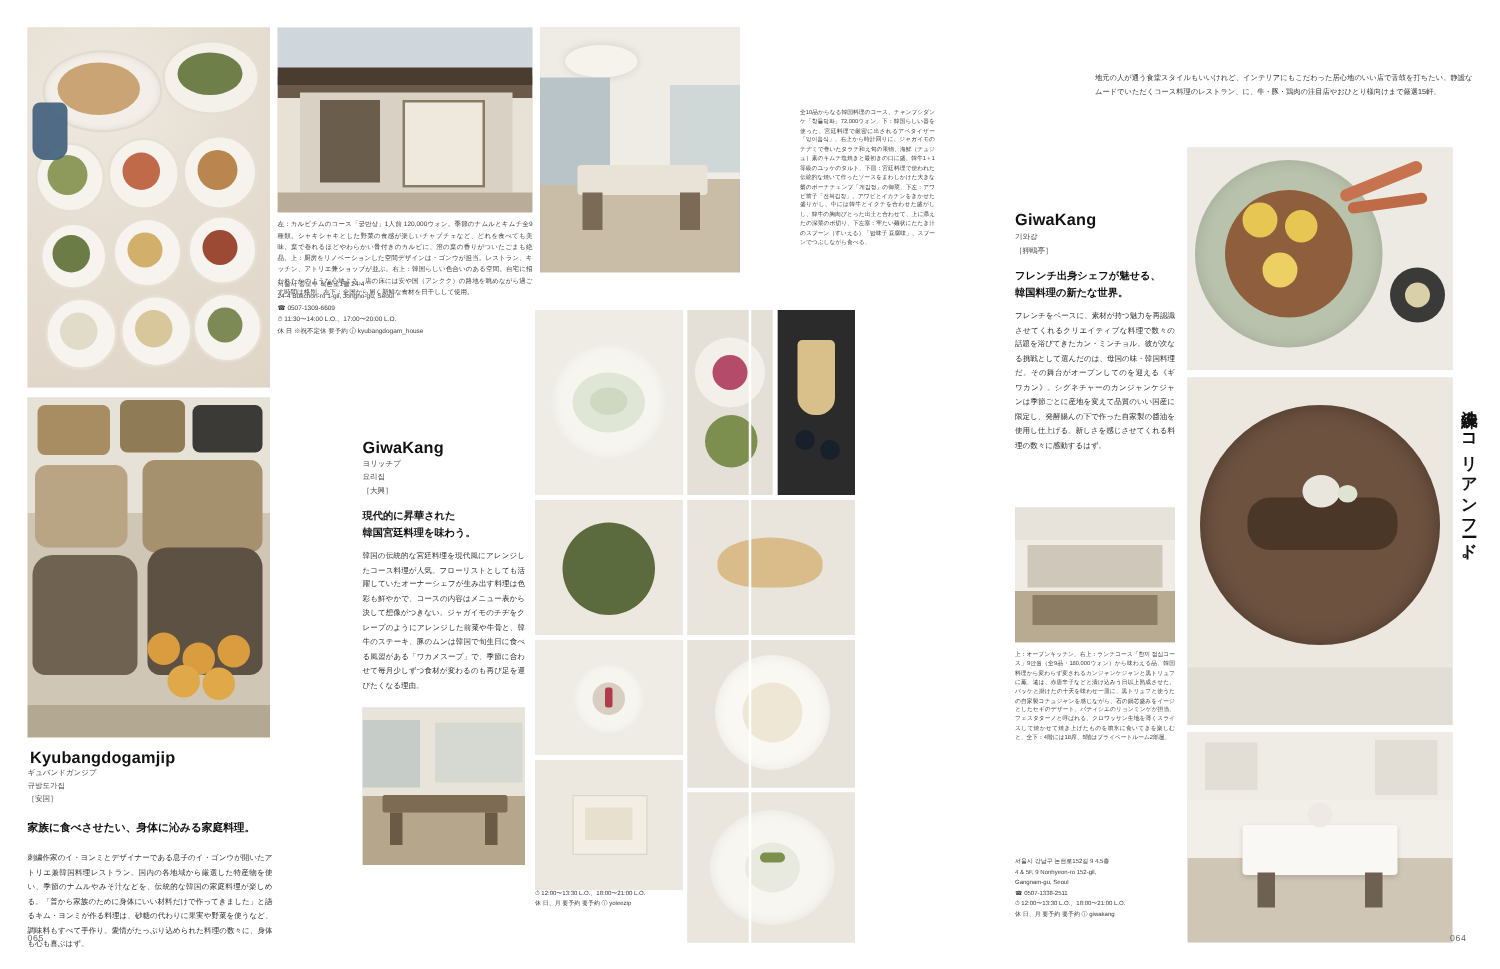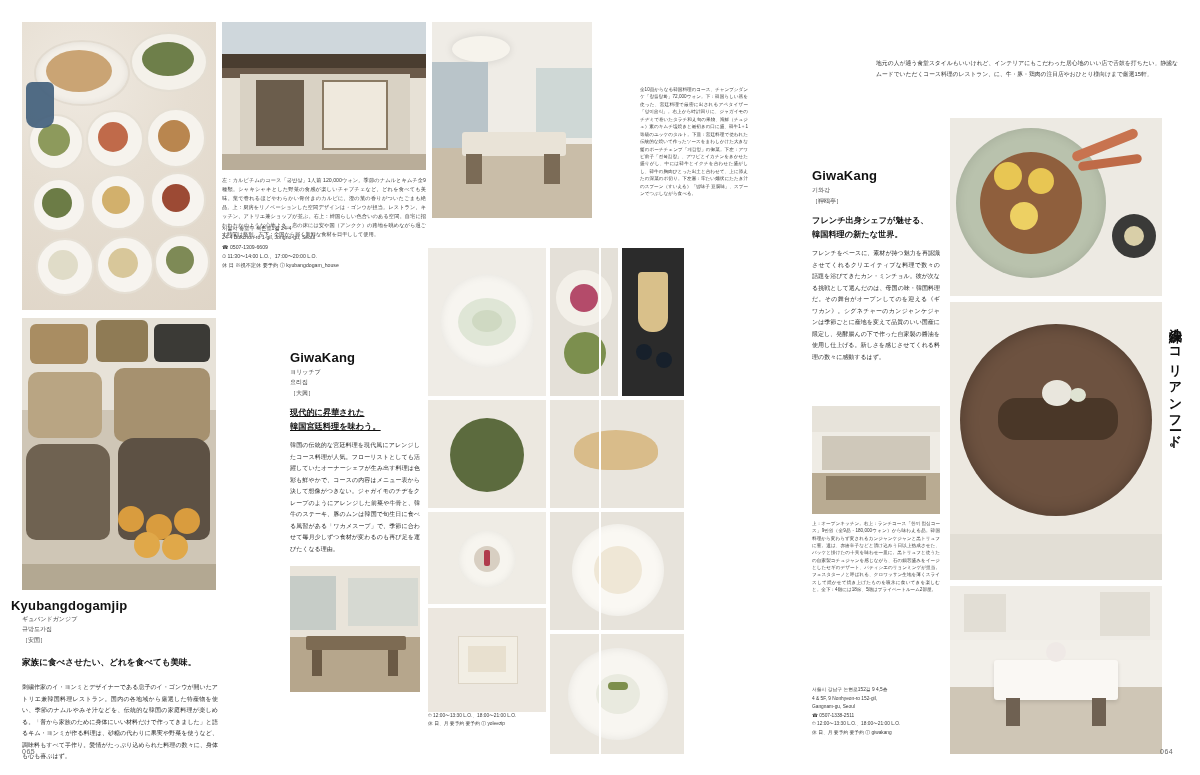--- a/index.html
+++ b/index.html
@@ -119,32 +119,32 @@
     <div style="position:absolute;left:4px;top:126px;width:84px;height:96px;background:#6f6251;border-radius:16px 16px 10px 10px;"></div>
     <div style="position:absolute;left:96px;top:120px;width:92px;height:102px;background:#5d5144;border-radius:16px 16px 10px 10px;"></div>
     <div class="circ" style="left:96px;top:188px;width:26px;height:26px;background:#d99c3e;"></div>
     <div class="circ" style="left:124px;top:196px;width:26px;height:26px;background:#d99c3e;"></div>
     <div class="circ" style="left:152px;top:190px;width:26px;height:26px;background:#d99c3e;"></div>
     <div class="circ" style="left:112px;top:214px;width:26px;height:26px;background:#e0a849;"></div>
     <div class="circ" style="left:140px;top:216px;width:26px;height:26px;background:#e0a849;"></div>
     <div style="position:absolute;left:0;top:246px;width:194px;height:26px;background:#b3a892;"></div>
   </div>
 
-  <div class="title-en" style="left:11px;top:598px;">Kyubangdogamjip</div>
+  <div class="title-en" style="left:24px;top:598px;">Kyubangdogamjip</div>
   <div class="title-kr" style="left:22px;top:615px;">ギュバンドガンジブ</div>
   <div class="title-kr" style="left:22px;top:625px;">규방도가집</div>
   <div class="title-kr" style="left:22px;top:636px;">［安国］</div>
-  <div class="lead" style="left:22px;top:656px;width:196px;">家族に食べさせたい、どれを食べても美味。</div>
+  <div class="lead" style="left:22px;top:656px;width:196px;">家族に食べさせたい、身体に沁みる家庭料理。</div>
   <div class="body" style="left:22px;top:682px;width:196px;height:72px;">刺繍作家のイ・ヨンミとデザイナーである息子のイ・ゴンウが開いたアトリエ兼韓国料理レストラン。国内の各地域から厳選した特産物を使い、季節のナムルやみそ汁などを、伝統的な韓国の家庭料理が楽しめる。「普から家族のために身体にいい材料だけで作ってきました」と語るキム・ヨンミが作る料理は、砂糖の代わりに果実や野菜を使うなど、調味料もすべて手作り。愛情がたっぷり込められた料理の数々に、身体も心も喜ぶはず。</div>
 
   <div class="title-en" style="left:290px;top:350px;">GiwaKang</div>
   <div class="title-kr" style="left:290px;top:368px;">ヨリッチブ</div>
   <div class="title-kr" style="left:290px;top:378px;">요리집</div>
   <div class="title-kr" style="left:290px;top:389px;">［大興］</div>
-  <div class="lead2" style="left:290px;top:406px;width:130px;white-space:pre-line;text-decoration:underline;">現代的に昇華された
+  <div class="lead2" style="left:290px;top:406px;width:130px;white-space:pre-line;">現代的に昇華された
 韓国宮廷料理を味わう。</div>
   <div class="body" style="left:290px;top:440px;width:130px;height:130px;">韓国の伝統的な宮廷料理を現代風にアレンジしたコース料理が人気。フローリストとしても活躍していたオーナーシェフが生み出す料理は色彩も鮮やかで、コースの内容はメニュー表から決して想像がつきない。ジャガイモのチヂをクレープのようにアレンジした前菜や牛骨と、韓牛のステーキ、豚のムンは韓国で旬生日に食べる風習がある「ワカメスープ」で、季節に合わせて毎月少しずつ食材が変わるのも再び足を運びたくなる理由。</div>
 
   <div class="photo" style="left:290px;top:566px;width:130px;height:126px;">
     <div class="ph" style="background:linear-gradient(#e9e4da 0 56%, #b6a68c 56% 100%);"></div>
     <div style="position:absolute;left:0;top:10px;width:46px;height:54px;background:#c6ccc7;"></div>
     <div style="position:absolute;left:58px;top:12px;width:70px;height:48px;background:#d6d9d2;"></div>
     <div style="position:absolute;left:16px;top:70px;width:100px;height:14px;background:#7d6b53;border-radius:2px;"></div>
     <div style="position:absolute;left:22px;top:84px;width:10px;height:26px;background:#6b5a45;"></div>
     <div style="position:absolute;left:98px;top:84px;width:10px;height:26px;background:#6b5a45;"></div>

